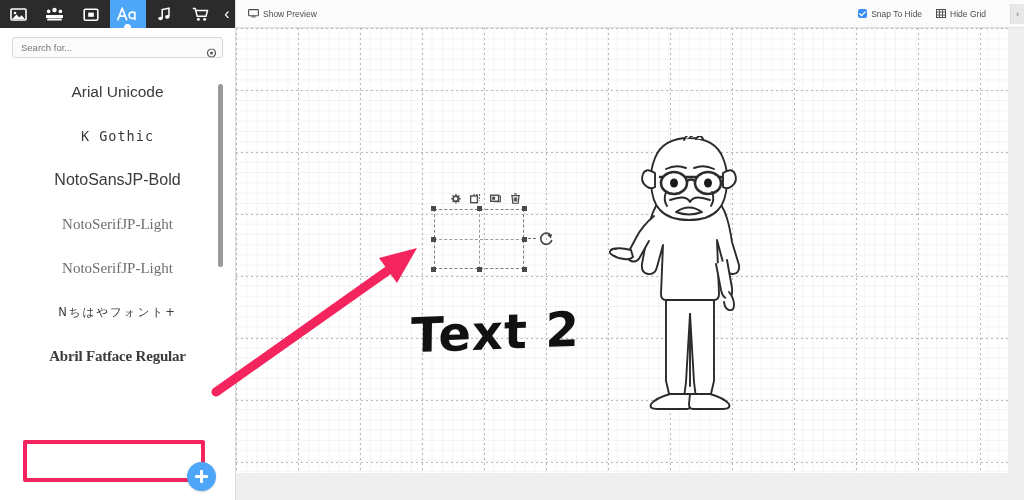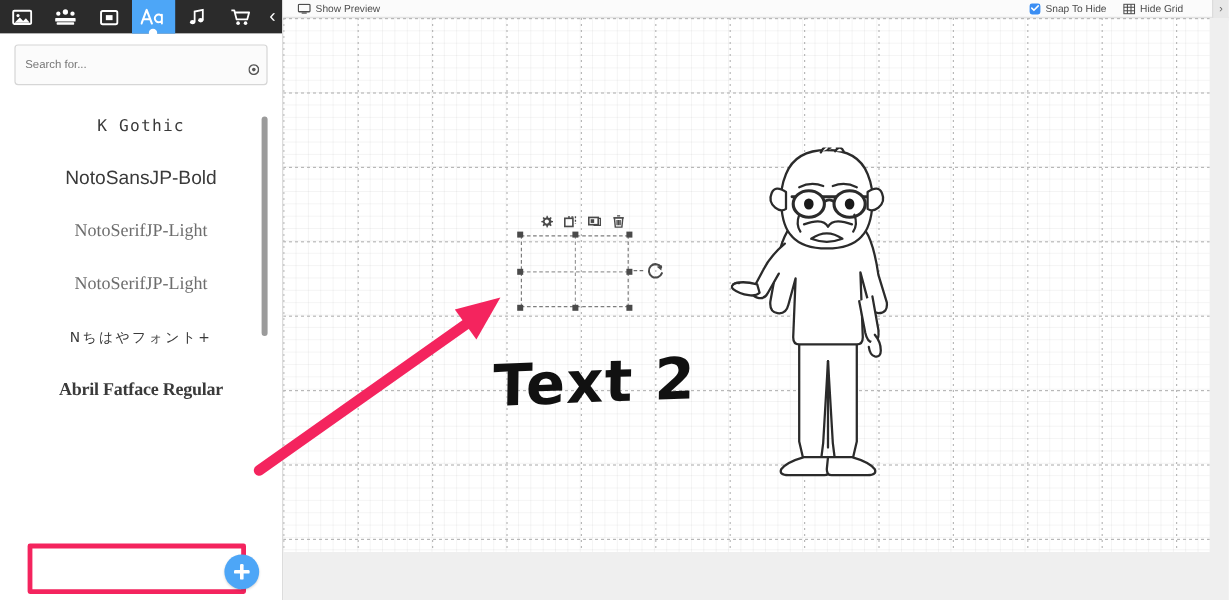--- a/index.html
+++ b/index.html
@@ -53,21 +53,21 @@
     color: #ffffff;
   }
 
   .search-wrap {
     padding: 9px 12px 8px 12px;
     background: #fff;
     flex: none;
   }
   .search-box {
     position: relative;
-    height: 34px;
+    height: 21px;
     border: 1px solid #d6d6d6;
     border-radius: 3px;
     background: #fbfbfb;
     display: flex; align-items: center;
   }
   .search-box input {
     border: none; outline: none; background: transparent;
     font-family: "Liberation Sans", sans-serif;
     font-size: 9.5px;
     color: #8a8a8a;
@@ -158,21 +158,21 @@
 
   
   .main {
     position: relative;
     flex: 1 1 auto;
     height: 500px;
     background: #efefef;
     display: flex; flex-direction: column;
   }
   .main-toolbar {
-    height: 15px;
+    height: 28px;
     background: #fbfbfb;
     border-bottom: 1px solid #e2e2e2;
     display: flex; align-items: center;
     flex: none;
     padding: 0 0 0 12px;
     position: relative;
   }
   .tb-item {
     display: flex; align-items: center; gap: 4px;
     font-size: 8.5px;
@@ -390,20 +390,21 @@
             <circle cx="4.5" cy="4.5" r="1.5" fill="#555"></circle>
           </svg>
         </span>
       </div>
     </div>
 
     <div class="font-list-wrap">
       <div class="list-scrollbar"></div>
 
       <div class="font-list">
+        <div class="font-item f-arial">Arial Unicode</div>
         <div class="font-item f-kgothic">K Gothic</div>
         <div class="font-item f-nsjpb">NotoSansJP-Bold</div>
         <div class="font-item f-nsrfl">NotoSerifJP-Light</div>
         <div class="font-item f-nsrfl">NotoSerifJP-Light</div>
         <div class="font-item f-chihaya highlighted">Nちはやフォント+</div>
         <div class="font-item f-abril">Abril Fatface Regular</div>
       </div>
 
       <div class="highlight-box"></div>
 

